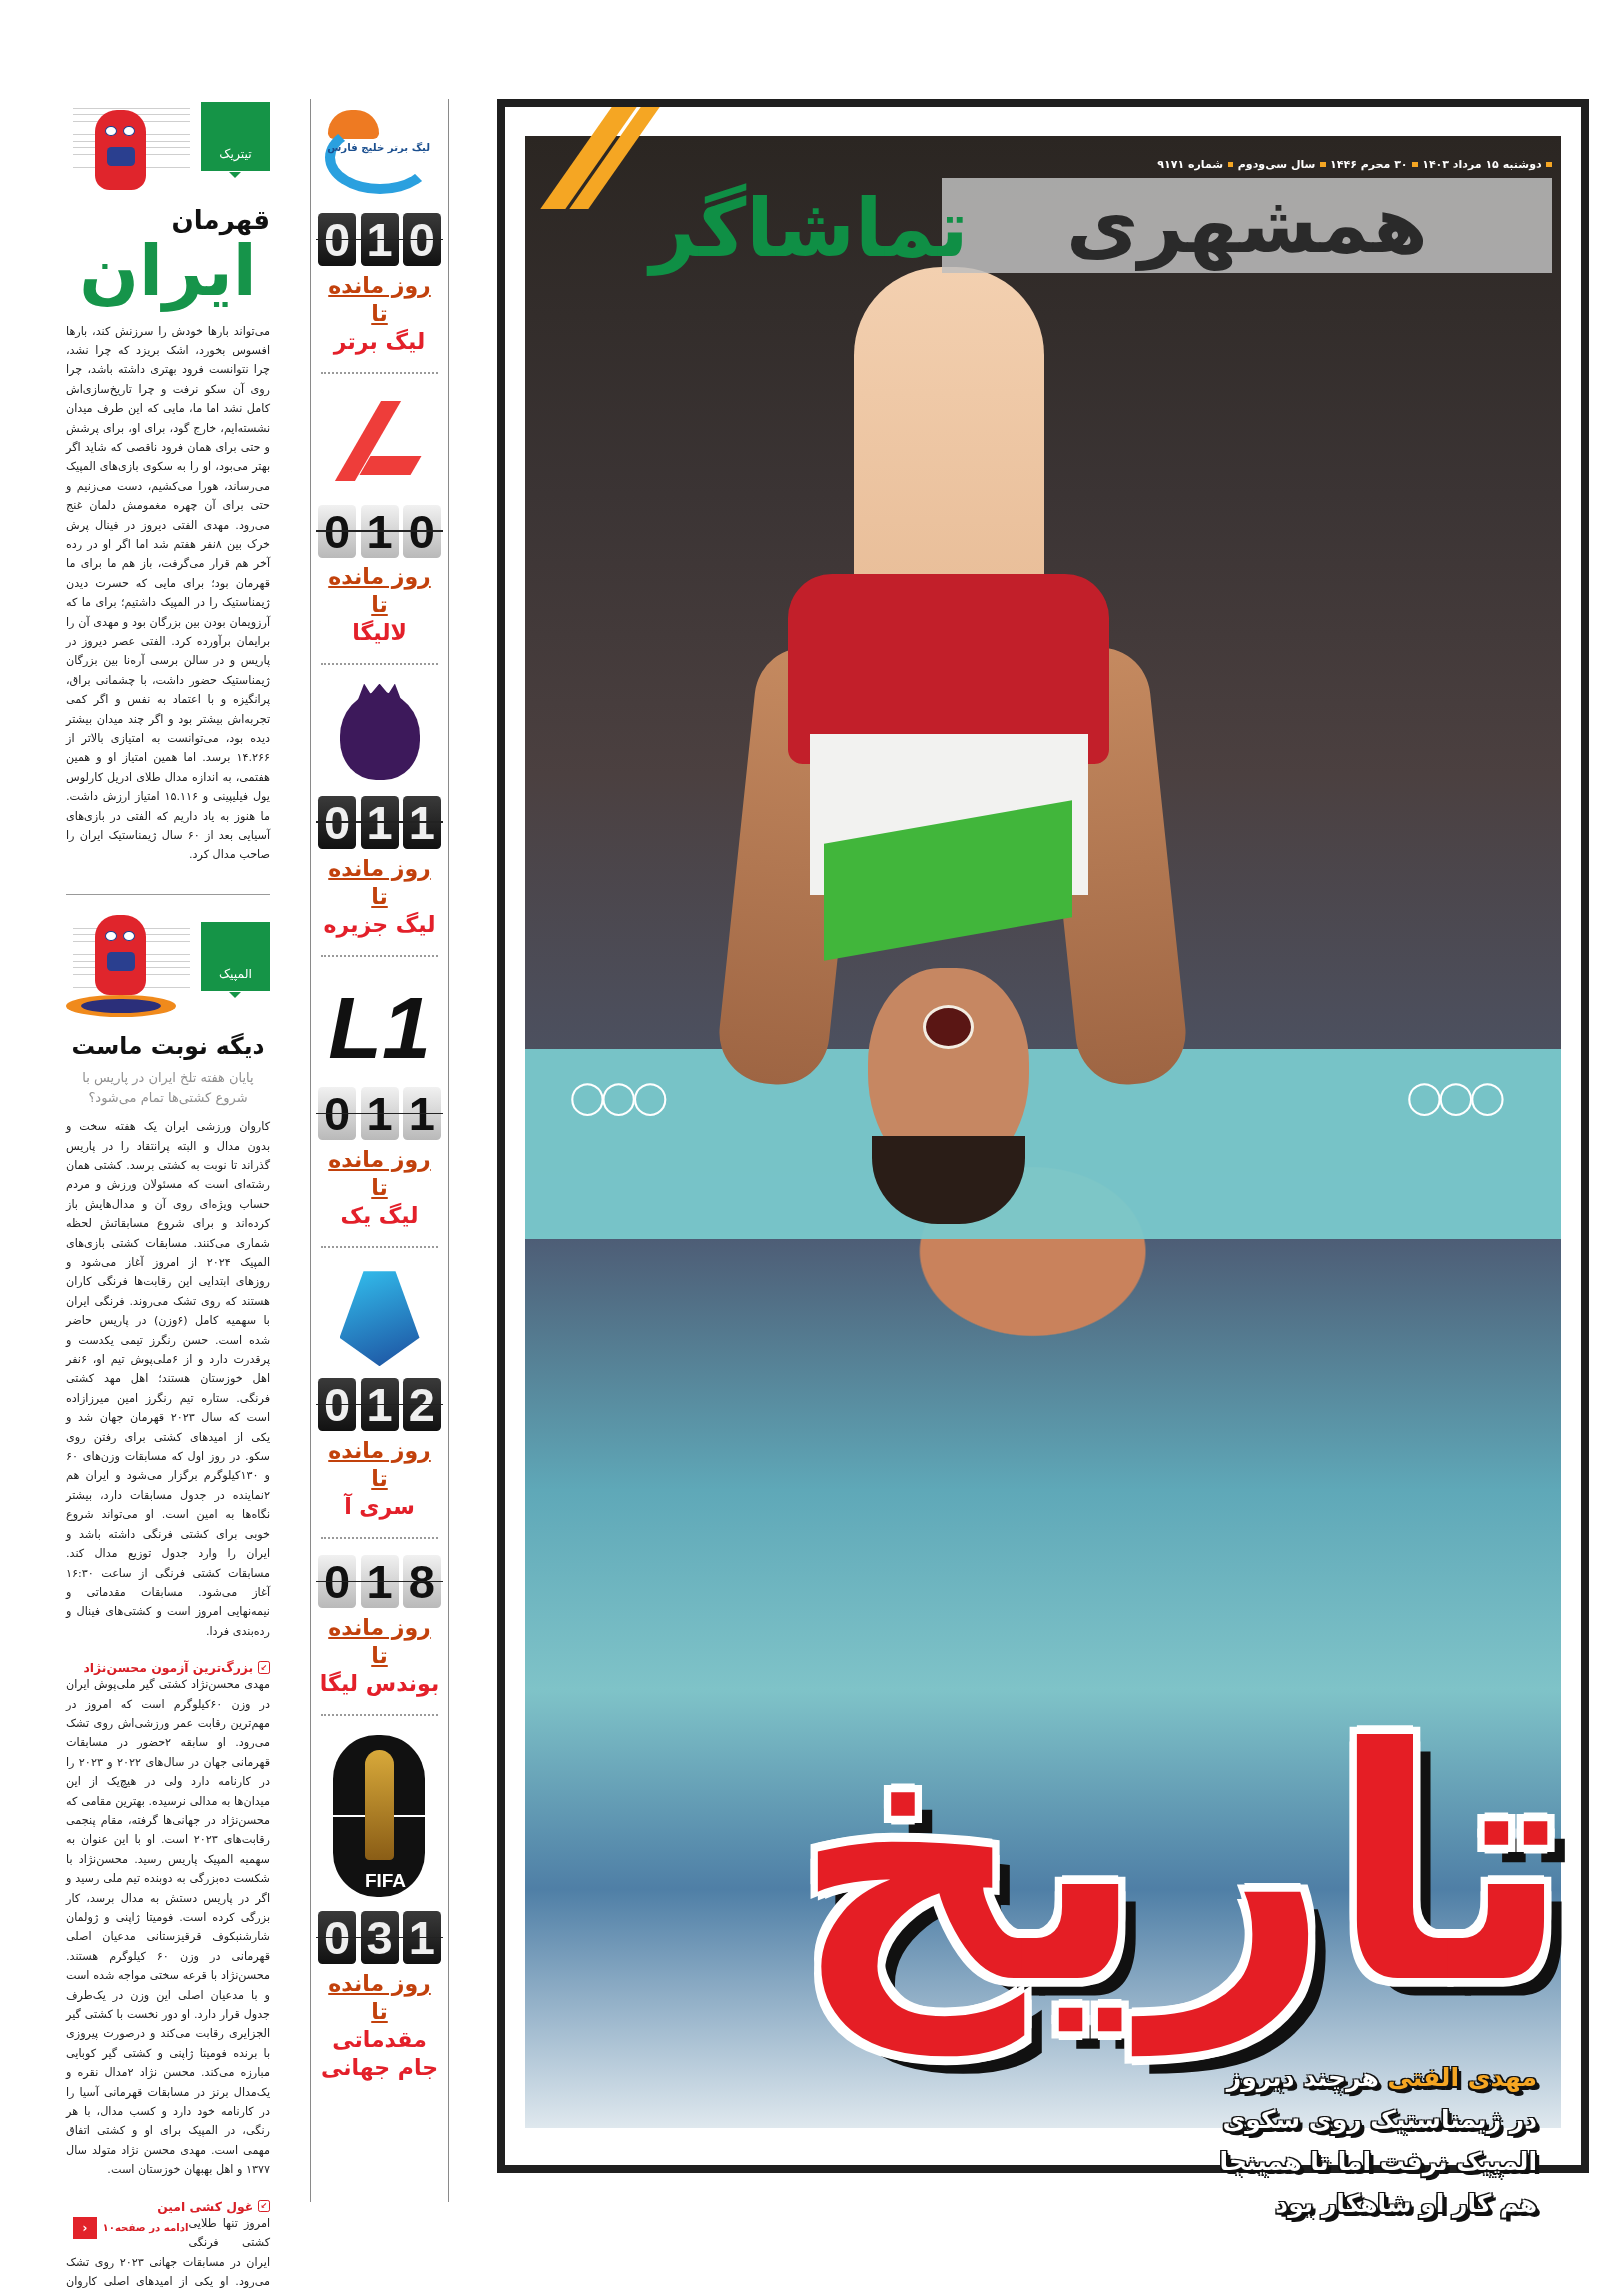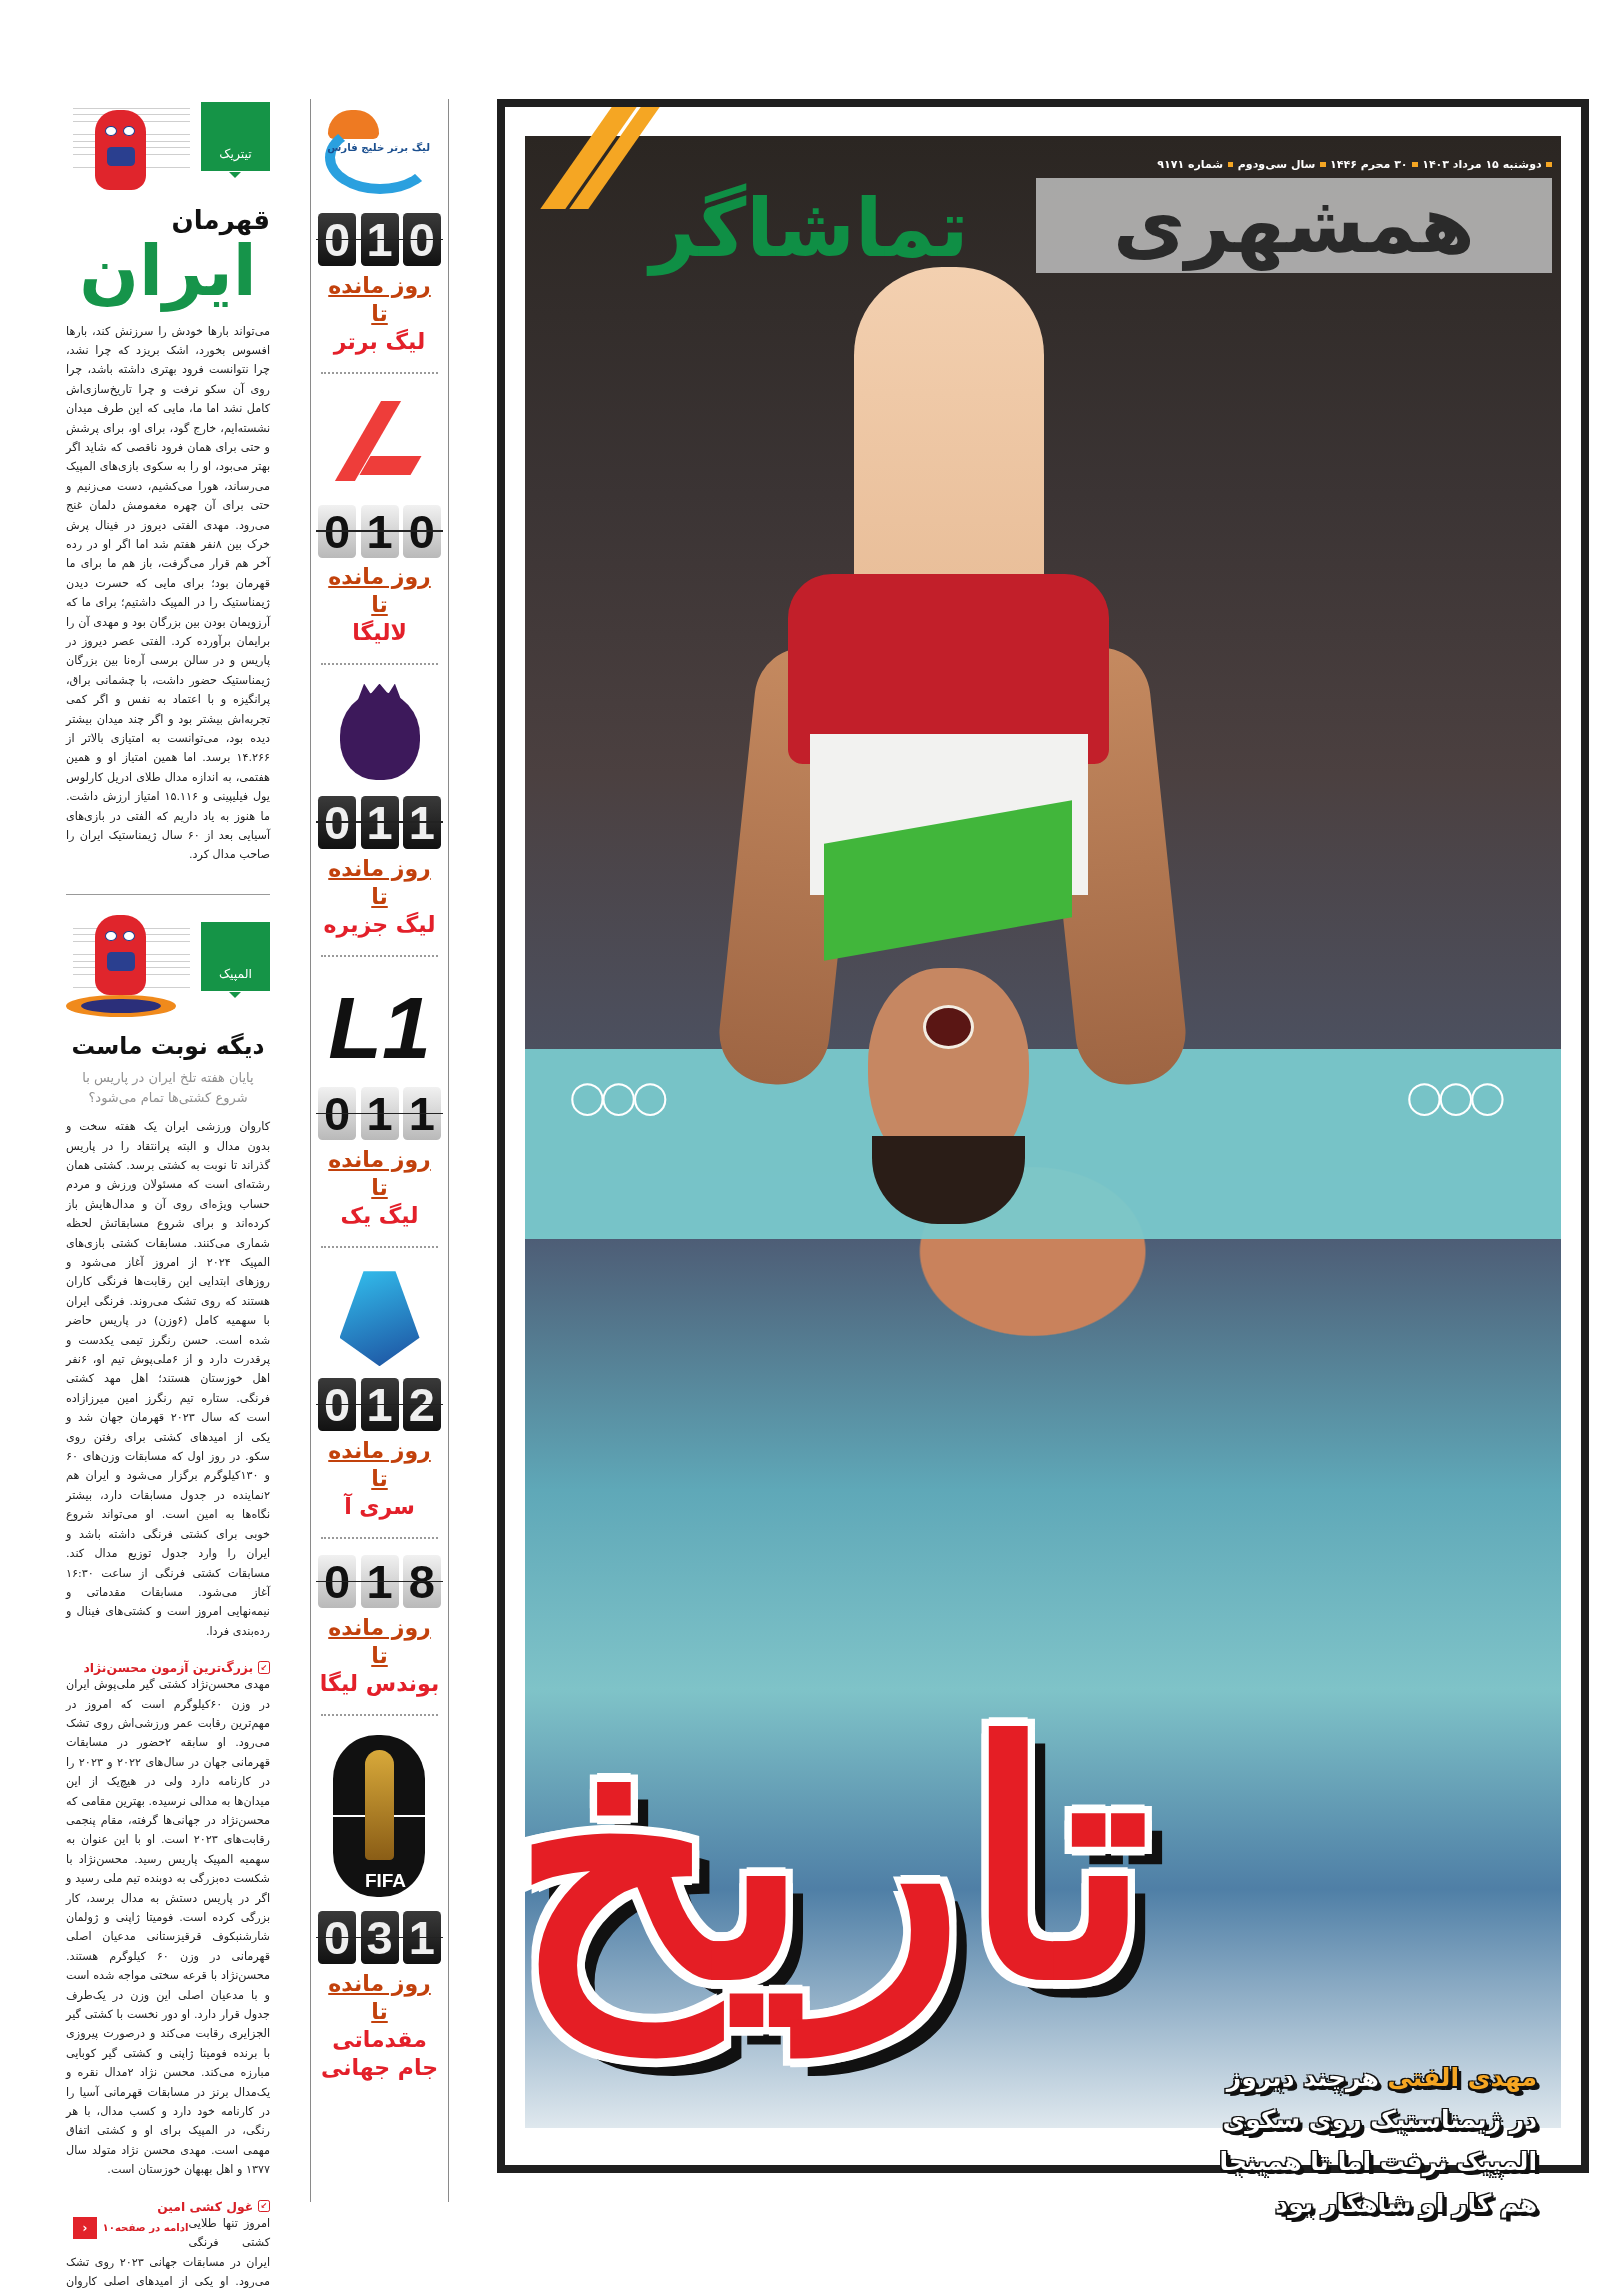--- a/index.html
+++ b/index.html
@@ -86,30 +86,30 @@
   .athlete .hair { position: absolute; left: 128px; top: 869px; width: 153px; height: 88px; background: #2a1d17; border-radius: 0 0 66px 66px; }
   .athlete .mouth { position: absolute; left: 179px; top: 738px; width: 51px; height: 44px; background: #5a1614; border-radius: 50%; border: 3.7px solid #f3ede2; }
   .pommel { position: absolute; left: 0; right: 0; top: 913px; height: 190px; background: #79c9cc; opacity: .95; }
   .rings { position: absolute; top: 942px; width: 110px; height: 51px; border: 0; color: #fff; font-size: 32px; letter-spacing: -4.4px; }
   .rings.l { left: 44px; } .rings.r { right: 44px; }
 
   
   .masthead { position: absolute; left: 20.4px; top: 29px; right: 20.4px; height: 153px; direction: rtl; }
   .date-line { position: absolute; right: 8.8px; top: 22px; color: #fff; font-size: 11px; font-weight: bold; display: flex; gap: 4.4px; align-items: center; }
   .date-line .sq { width: 5.8px; height: 5.8px; background: #f5a623; display: inline-block; }
-  .brand-main { position: absolute; right: 8.8px; top: 42px; width: 516px; height: 95px; background: rgba(190,190,190,.85); color: #2a2a2a; font-weight: bold; font-size: 79px; line-height: 95px; text-align: center; letter-spacing: 2.9px; }
+  .brand-main { position: absolute; right: 8.8px; top: 42px; width: 610px; height: 95px; background: rgba(190,190,190,.85); color: #2a2a2a; font-weight: bold; font-size: 79px; line-height: 95px; text-align: center; letter-spacing: 2.9px; }
   .brand-sub { position: absolute; right: 592px; top: 42px; width: 153px; height: 102px; color: #0f8f45; font-weight: bold; font-size: 80px; line-height: 102px; text-align: center; }
   .slash { position: absolute; left: 51px; top: -29px; width: 25px; height: 102px; background: #f5a623; transform: skewX(-35deg); }
   .slash.b { left: 80px; width: 19px; }
 
   
   .headline-sm { position: absolute; left: 292px; top: 1486px; width: 599px; text-align: center; direction: rtl; font-weight: bold; font-size: 102px; line-height: 117px; color: #0f8f45;
     text-shadow: 0 0 0 #fff, 4.4px 4.4px 0 #fff, -4.4px -4.4px 0 #fff, 4.4px -4.4px 0 #fff, -4.4px 4.4px 0 #fff, 8.8px 8.8px 0 #111; }
-  .headline-lg { position: absolute; left: 7px; top: 1570px; width: 1066px; text-align: left; direction: rtl; font-weight: bold; font-size: 321px; line-height: 380px; color: #e51e25;
-    text-shadow: 7.3px 7.3px 0 #fff, -7.3px -7.3px 0 #fff, 7.3px -7.3px 0 #fff, -7.3px 7.3px 0 #fff, 0 8.8px 0 #fff, 0 -8.8px 0 #fff, 17.5px 17.5px 0 #111; font-family: Liberation Serif, serif; }
+  .headline-lg { position: absolute; left: 0; top: 1570px; width: 1066px; text-align: right; direction: rtl; font-weight: bold; font-size: 321px; line-height: 380px; color: #e51e25;
+    text-shadow: 7.3px 7.3px 0 #fff, -7.3px -7.3px 0 #fff, 7.3px -7.3px 0 #fff, -7.3px 7.3px 0 #fff, 0 8.8px 0 #fff, 0 -8.8px 0 #fff, 17.5px 17.5px 0 #111; }
   .caption { position: absolute; right: 44px; top: 1950px; width: 343px; direction: rtl; text-align: right; color: #fff; font-weight: bold; font-size: 25px; line-height: 42px;
     text-shadow: 2.2px 2.2px 0 #111, -1.5px -1.5px 0 #111, 1.5px -1.5px 0 #111, -1.5px 1.5px 0 #111, 4.4px 4.4px 0 #111; }
   .caption .name { color: #f5a623; }
 </style>
 </head>
 <body>
 
 <div class="left-col">
   <section>
     <div class="section-head">

